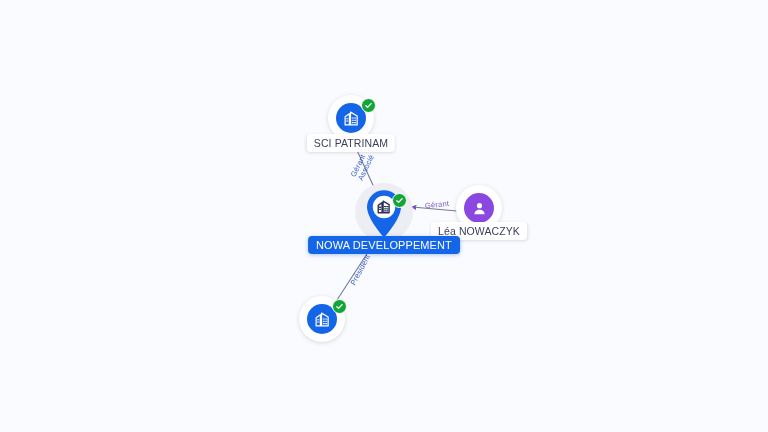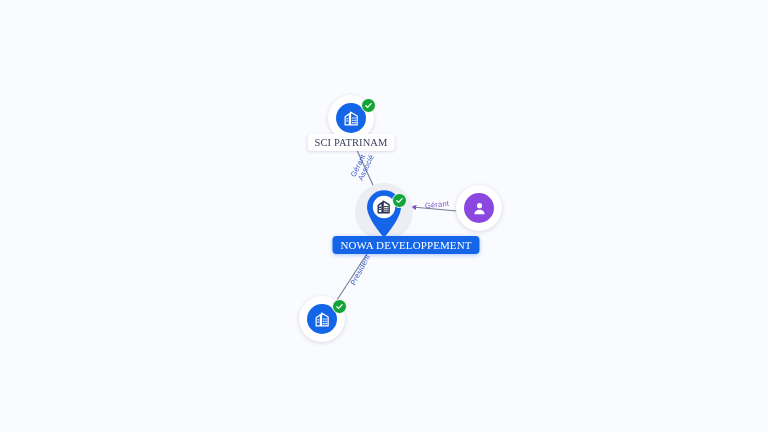--- a/index.html
+++ b/index.html
@@ -96,21 +96,20 @@
     position: absolute;
     transform: translate(-50%, 0);
     white-space: nowrap;
     font-size: 10.5px;
     letter-spacing: 0.1px;
     padding: 3px 7px;
     border-radius: 4px;
     background: #ffffff;
     color: #3b3f5c;
     box-shadow: 0 1px 3px rgba(40,50,90,0.15);
-    font-family: Liberation Serif, serif;
   }
   .node-label.focus {
     background: #1565e8;
     color: #ffffff;
     font-size: 11px;
     padding: 3px 8px;
     box-shadow: 0 1px 4px rgba(21,101,232,0.35);
   }
 
   
@@ -199,34 +198,35 @@
   <div class="node" style="left:479px; top:208px;">
     <div class="circle-node">
       <div class="inner-disc person">
         <svg width="17" height="17" viewBox="0 0 24 24">
           <circle cx="12" cy="8" r="3.6" fill="#ffffff"></circle>
           <path d="M4.8 20.2c0-4 3.2-6.4 7.2-6.4s7.2 2.4 7.2 6.4z" fill="#ffffff"></path>
         </svg>
       </div>
     </div>
   </div>
+  <div class="node-label" style="left:479px; top:222px;">Léa NOWACZYK</div>
 
   <div class="node" style="left:384px; top:212px;">
     <div class="pin-halo"></div>
     <div class="pin-wrap">
       <svg width="42" height="52" viewBox="0 0 42 52">
         <path d="M21 2.2C11.6 2.2 4 9.7 4 19c0 12 17 30.6 17 30.6S38 31 38 19C38 9.7 30.4 2.2 21 2.2z" fill="#1565e8"></path>
         <circle cx="21" cy="19" r="11.2" fill="#ffffff"></circle>
         <g transform="translate(13.3,11.3) scale(0.64)">
           <path d="M3 21V9.5l6-4.2V21H3zm7.6 0V3l9.4 5.4V21h-9.4z" fill="none" stroke="#2a3154" stroke-width="2.2" stroke-linejoin="round"></path>
           <path d="M5.2 12.4h1.6M5.2 15.6h1.6M13 11.4h1.6M16.4 11.4H18M13 14.8h1.6M16.4 14.8H18M13 18.1h1.6M16.4 18.1H18" stroke="#2a3154" stroke-width="2" stroke-linecap="round"></path>
         </g>
       </svg>
     </div>
     <div class="badge-check on-pin">
       <svg width="9" height="9" viewBox="0 0 24 24">
         <path d="M5 12.5l4.5 4.5L19 7" fill="none" stroke="#ffffff" stroke-width="3.6" stroke-linecap="round" stroke-linejoin="round"></path>
       </svg>
     </div>
   </div>
-  <div class="node-label focus" style="left:406px; top:236px;">NOWA DEVELOPPEMENT</div>
+  <div class="node-label focus" style="left:384px; top:236px;">NOWA DEVELOPPEMENT</div>
 
 </div>
 
 </body></html>

